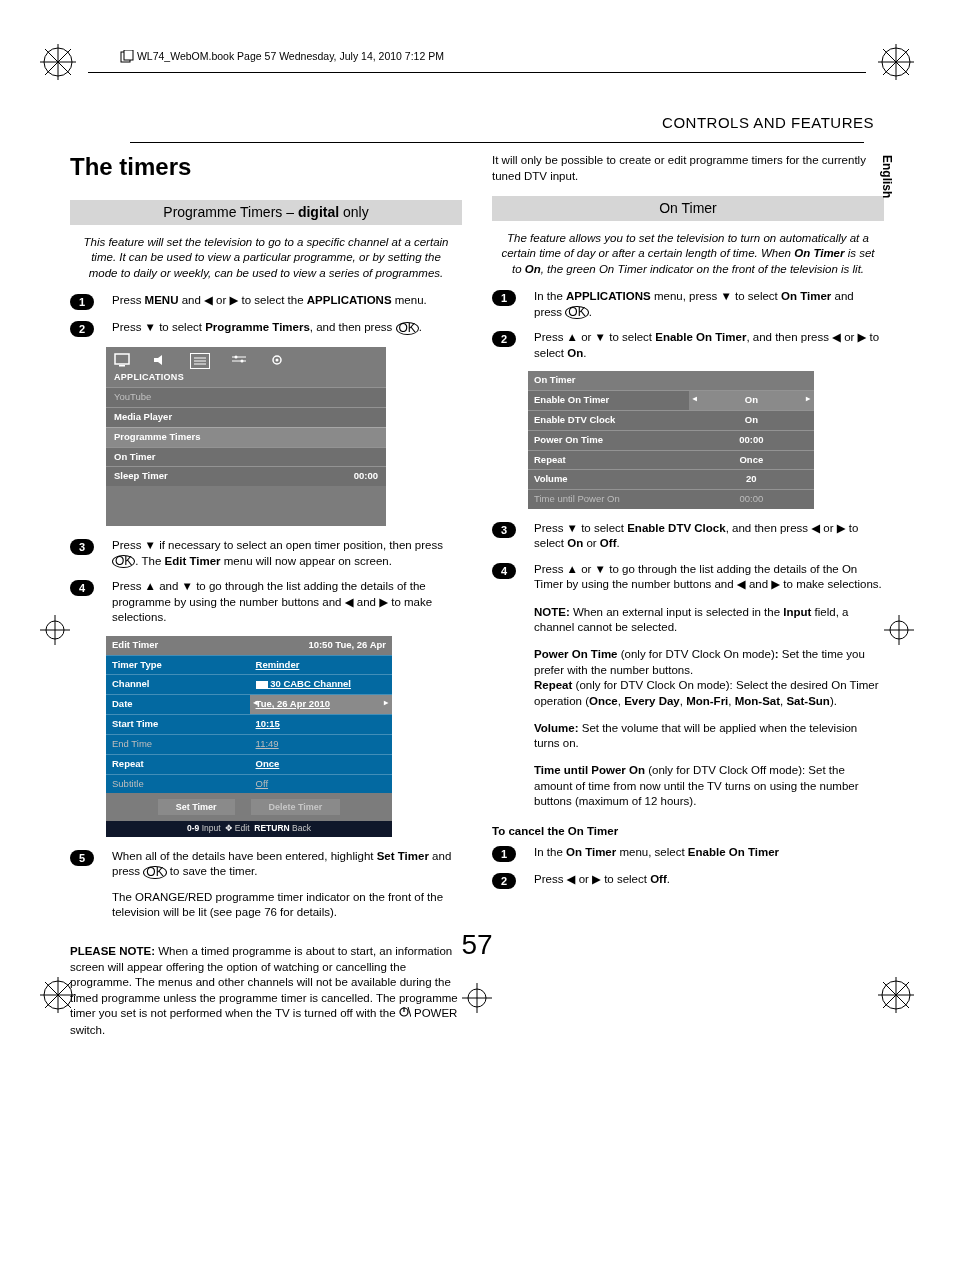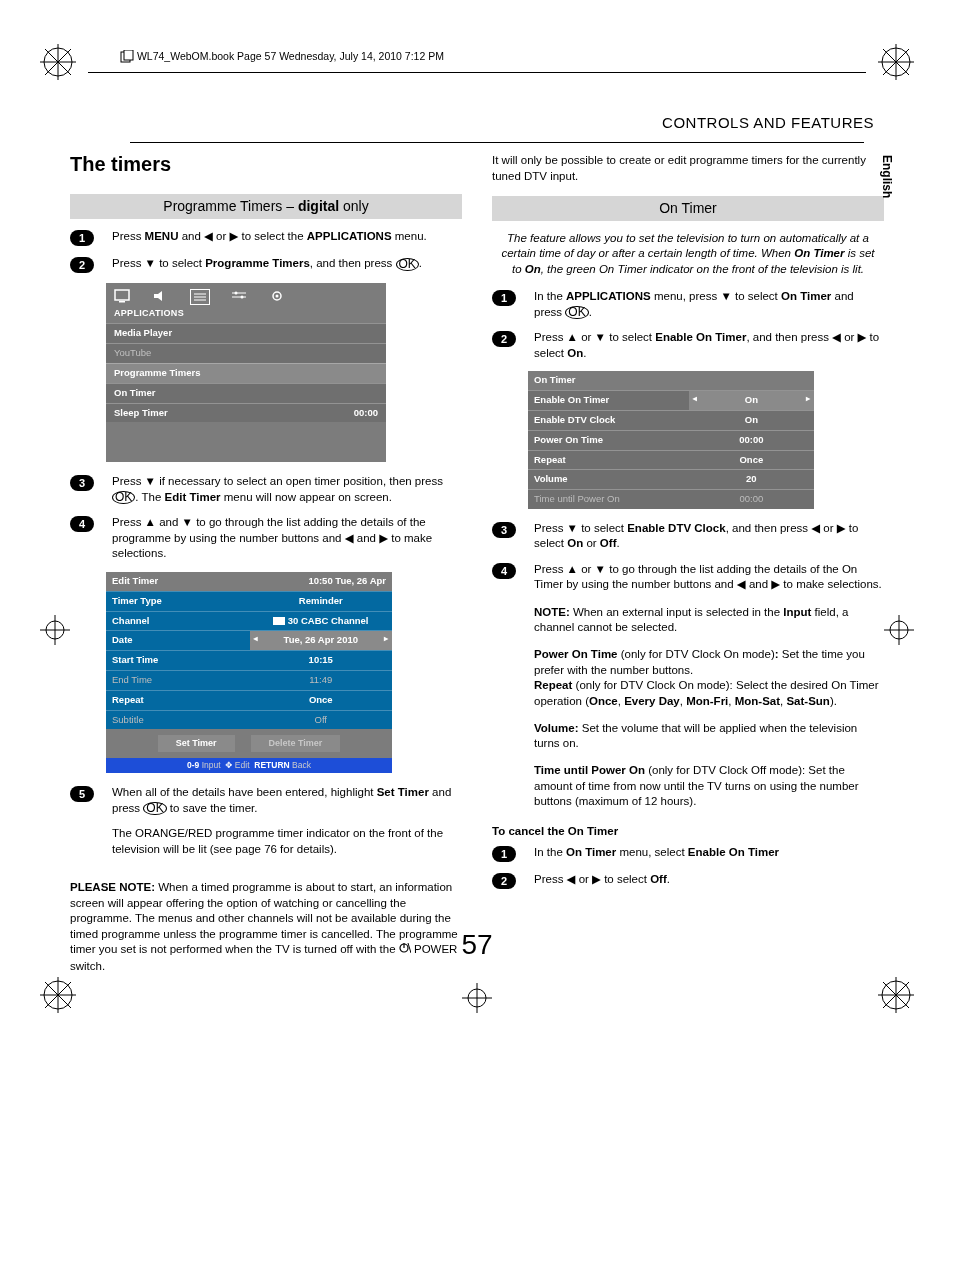--- a/index.html
+++ b/index.html
@@ -40,21 +40,21 @@
   .columns {
     display: flex;
     gap: 30px;
   }
   .col {
     width: 50%;
     font-size: 11.5px;
     line-height: 1.35;
   }
   h1.title {
-    font-size: 20px;
+    font-size: 24px;
     font-weight: bold;
     margin: 0 0 16px 0;
   }
   .section-bar {
     background: #d6d6d6;
     text-align: center;
     font-size: 14px;
     padding: 3px 0;
     margin: 6px 0 10px 0;
   }
@@ -132,21 +132,21 @@
     padding: 3px 6px;
   }
   .edit-box .hrow .l { flex: 1; }
   .edit-box .row {
     display: flex;
     border-top: 1px solid rgba(255,255,255,.25);
     background: #0369a1;
     font-weight: bold;
   }
   .edit-box .row .l { flex: 0 0 46%; padding: 3px 6px; }
-  .edit-box .row .r { flex: 1; text-align: center; padding: 3px 6px; position: relative;}
+  .edit-box .row .r { flex: 1; text-align: left; padding: 3px 6px; position: relative; text-decoration: underline;}
   .edit-box .row.dim { color: #bdbdbd; font-weight: normal;}
   .edit-box .row.sel .r { background: #8a8a8a; }
   .edit-box .row .arrow-l, .edit-box .row .arrow-r {
     position: absolute; top: 3px; font-size: 8px;
   }
   .edit-box .row .arrow-l { left: 4px; }
   .edit-box .row .arrow-r { right: 4px; }
   .edit-box .btnrow {
     display: flex;
     padding: 6px;
@@ -154,21 +154,21 @@
     justify-content: center;
   }
   .edit-box .btnrow .btn {
     background: #8a8a8a;
     padding: 2px 18px;
     font-size: 9px;
     font-weight: bold;
   }
   .edit-box .btnrow .btn.dim { color: #c7c7c7; }
   .edit-box .legend {
-    background: #1d4ed8;
+    background: #0f172a;
     text-align: center;
     font-size: 8.5px;
     padding: 2px 0;
   }
   .ontimer-box {
     background: #7c7c7c;
     color: #fff;
     font-size: 9.5px;
     margin: 6px 0 12px 36px;
     width: 286px;
@@ -248,20 +248,21 @@
 
   <div class="columns">
 
     <div class="col">
       <h1 class="title">The timers</h1>
 
       <div class="section-bar">
         Programme Timers – <b>digital</b> only
       </div>
 
+      <p class="intro">This feature will set the television to go to a specific channel at a certain time. It can be used to view a particular programme, or by setting the mode to daily or weekly, can be used to view a series of programmes.</p>
 
       <div class="step">
         <div class="step-num">1</div>
         <div class="step-body">
           <span>Press </span><b>MENU</b><span> and </span><span class="glyph">◀</span><span> or </span><span class="glyph">▶</span><span> to select the </span><b>APPLICATIONS</b><span> menu.</span>
         </div>
       </div>
 
       <div class="step">
         <div class="step-num">2</div>
@@ -289,25 +290,25 @@
                 <line x1="2" y1="8" x2="16" y2="8" stroke="#fff"></line>
                 <circle cx="6" cy="4" r="1.5" fill="#fff"></circle>
                 <circle cx="12" cy="8" r="1.5" fill="#fff"></circle>
               </svg></span>
           <span><svg viewBox="0 0 18 14">
                 <circle cx="9" cy="7" r="4" fill="none" stroke="#fff" stroke-width="1.5"></circle>
                 <circle cx="9" cy="7" r="1.5" fill="#fff"></circle>
               </svg></span>
         </div>
         <div class="menu-title">APPLICATIONS</div>
-        <div class="row">
-            <span>Media Player</span>
-          </div>
         <div class="row dim">
             <span>YouTube</span>
+          </div>
+        <div class="row">
+            <span>Media Player</span>
           </div>
         <div class="row sel">
             <span>Programme Timers</span>
           </div>
         <div class="row">
             <span>On Timer</span>
           </div>
         <div class="row">
             <span>Sleep Timer</span>
             <span>00:00</span>

